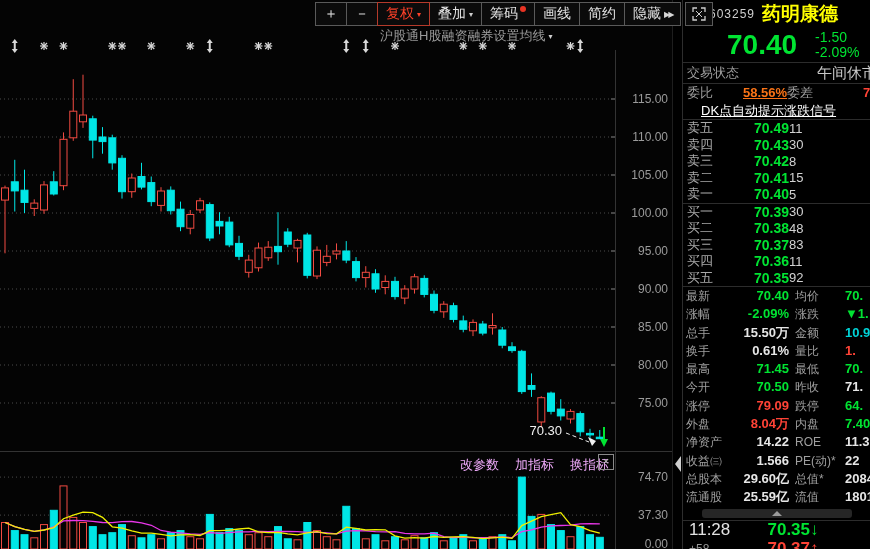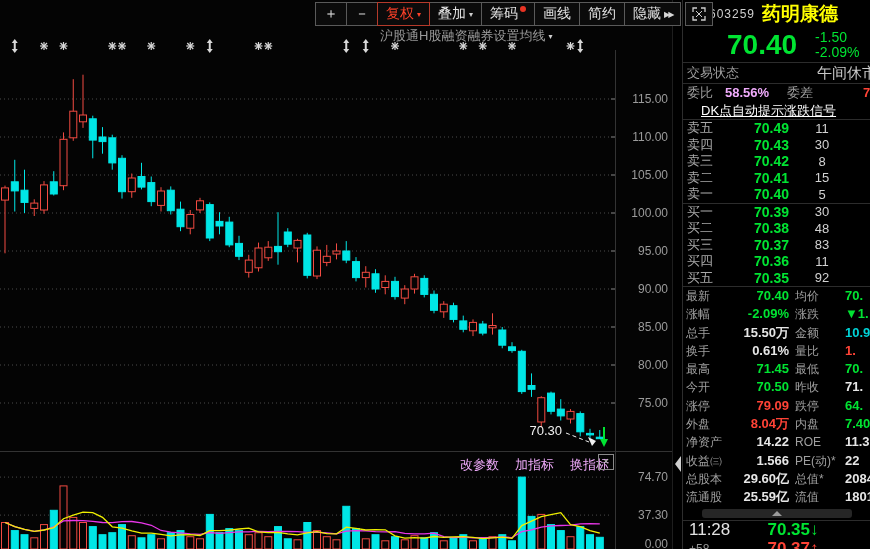--- a/index.html
+++ b/index.html
@@ -38,30 +38,30 @@
   .p-code{color:#cfcfcf;font-size:12px;margin-left:6px;letter-spacing:1px;}
   .p-name{color:#ffff00;font-size:19px;font-weight:bold;margin-left:7px;white-space:nowrap;}
   .p-price-row{height:34px;display:flex;align-items:center;}
   .p-price{color:#00e432;font-size:28px;font-weight:bold;margin-left:44px;}
   .p-chg{margin-left:18px;display:flex;flex-direction:column;line-height:15px;font-size:14px;color:#00e432;}
   .row-status{height:20px;position:relative;font-size:13px;color:#9f9f9f;line-height:20px;}
   .row-status .lab{margin-left:4px;}
   .row-status .val{position:absolute;left:134px;top:0;color:#c8c8c8;font-size:15px;white-space:nowrap;}
   .row-weibi{height:18px;position:relative;font-size:13px;line-height:18px;}
   .row-weibi .l1{position:absolute;left:4px;color:#9f9f9f;}
-  .row-weibi .v1{position:absolute;left:42px;color:#f0abfc;font-weight:bold;}
+  .row-weibi .v1{position:absolute;left:60px;color:#f97316;font-weight:bold;text-decoration:underline;}
   .row-weibi .l2{position:absolute;left:104px;color:#9f9f9f;}
   .row-weibi .v2{position:absolute;left:180px;color:#ff4336;font-weight:bold;white-space:nowrap;}
   .row-dk{height:17px;line-height:16px;}
   .dk-link{margin-left:18px;color:#ffffff;font-size:13px;text-decoration:underline;cursor:pointer;white-space:nowrap;}
   .book{font-size:13px;}
   .book-row{height:16.5px;display:flex;align-items:center;cursor:pointer;}
   .book-row .bl{width:36px;color:#a8a8a8;padding-left:4px;}
   .book-row .bp{width:66px;text-align:right;color:#00e432;font-weight:bold;font-size:14px;}
-  .book-row .bq{flex:1;text-align:center;padding-right:16px;color:#d2d2d2;}
+  .book-row .bq{flex:1;text-align:left;padding-right:16px;color:#d2d2d2;}
   .stats{font-size:12px;}
   .stat-row{height:18.3px;position:relative;line-height:18.3px;white-space:nowrap;}
   .stat-row .l1{position:absolute;left:3px;color:#9f9f9f;}
   .stat-row .v1{position:absolute;left:36px;width:70px;text-align:right;font-size:13px;font-weight:bold;}
   .stat-row .l2{position:absolute;left:112px;color:#9f9f9f;}
   .stat-row .v2{position:absolute;left:162px;font-size:13px;font-weight:bold;}
   .cg{color:#00e432;} .cr{color:#ff4336;} .cw{color:#e6e6e6;} .cc{color:#00d2d6;}
   .scroll-strip{height:13px;display:flex;align-items:center;justify-content:center;}
   .scroll-pill{width:150px;height:9px;background:#262626;border-radius:3px;display:flex;align-items:center;justify-content:center;cursor:pointer;}
   .scroll-tri{width:0;height:0;border-left:5px solid transparent;border-right:5px solid transparent;border-bottom:5px solid #9a9a9a;}

